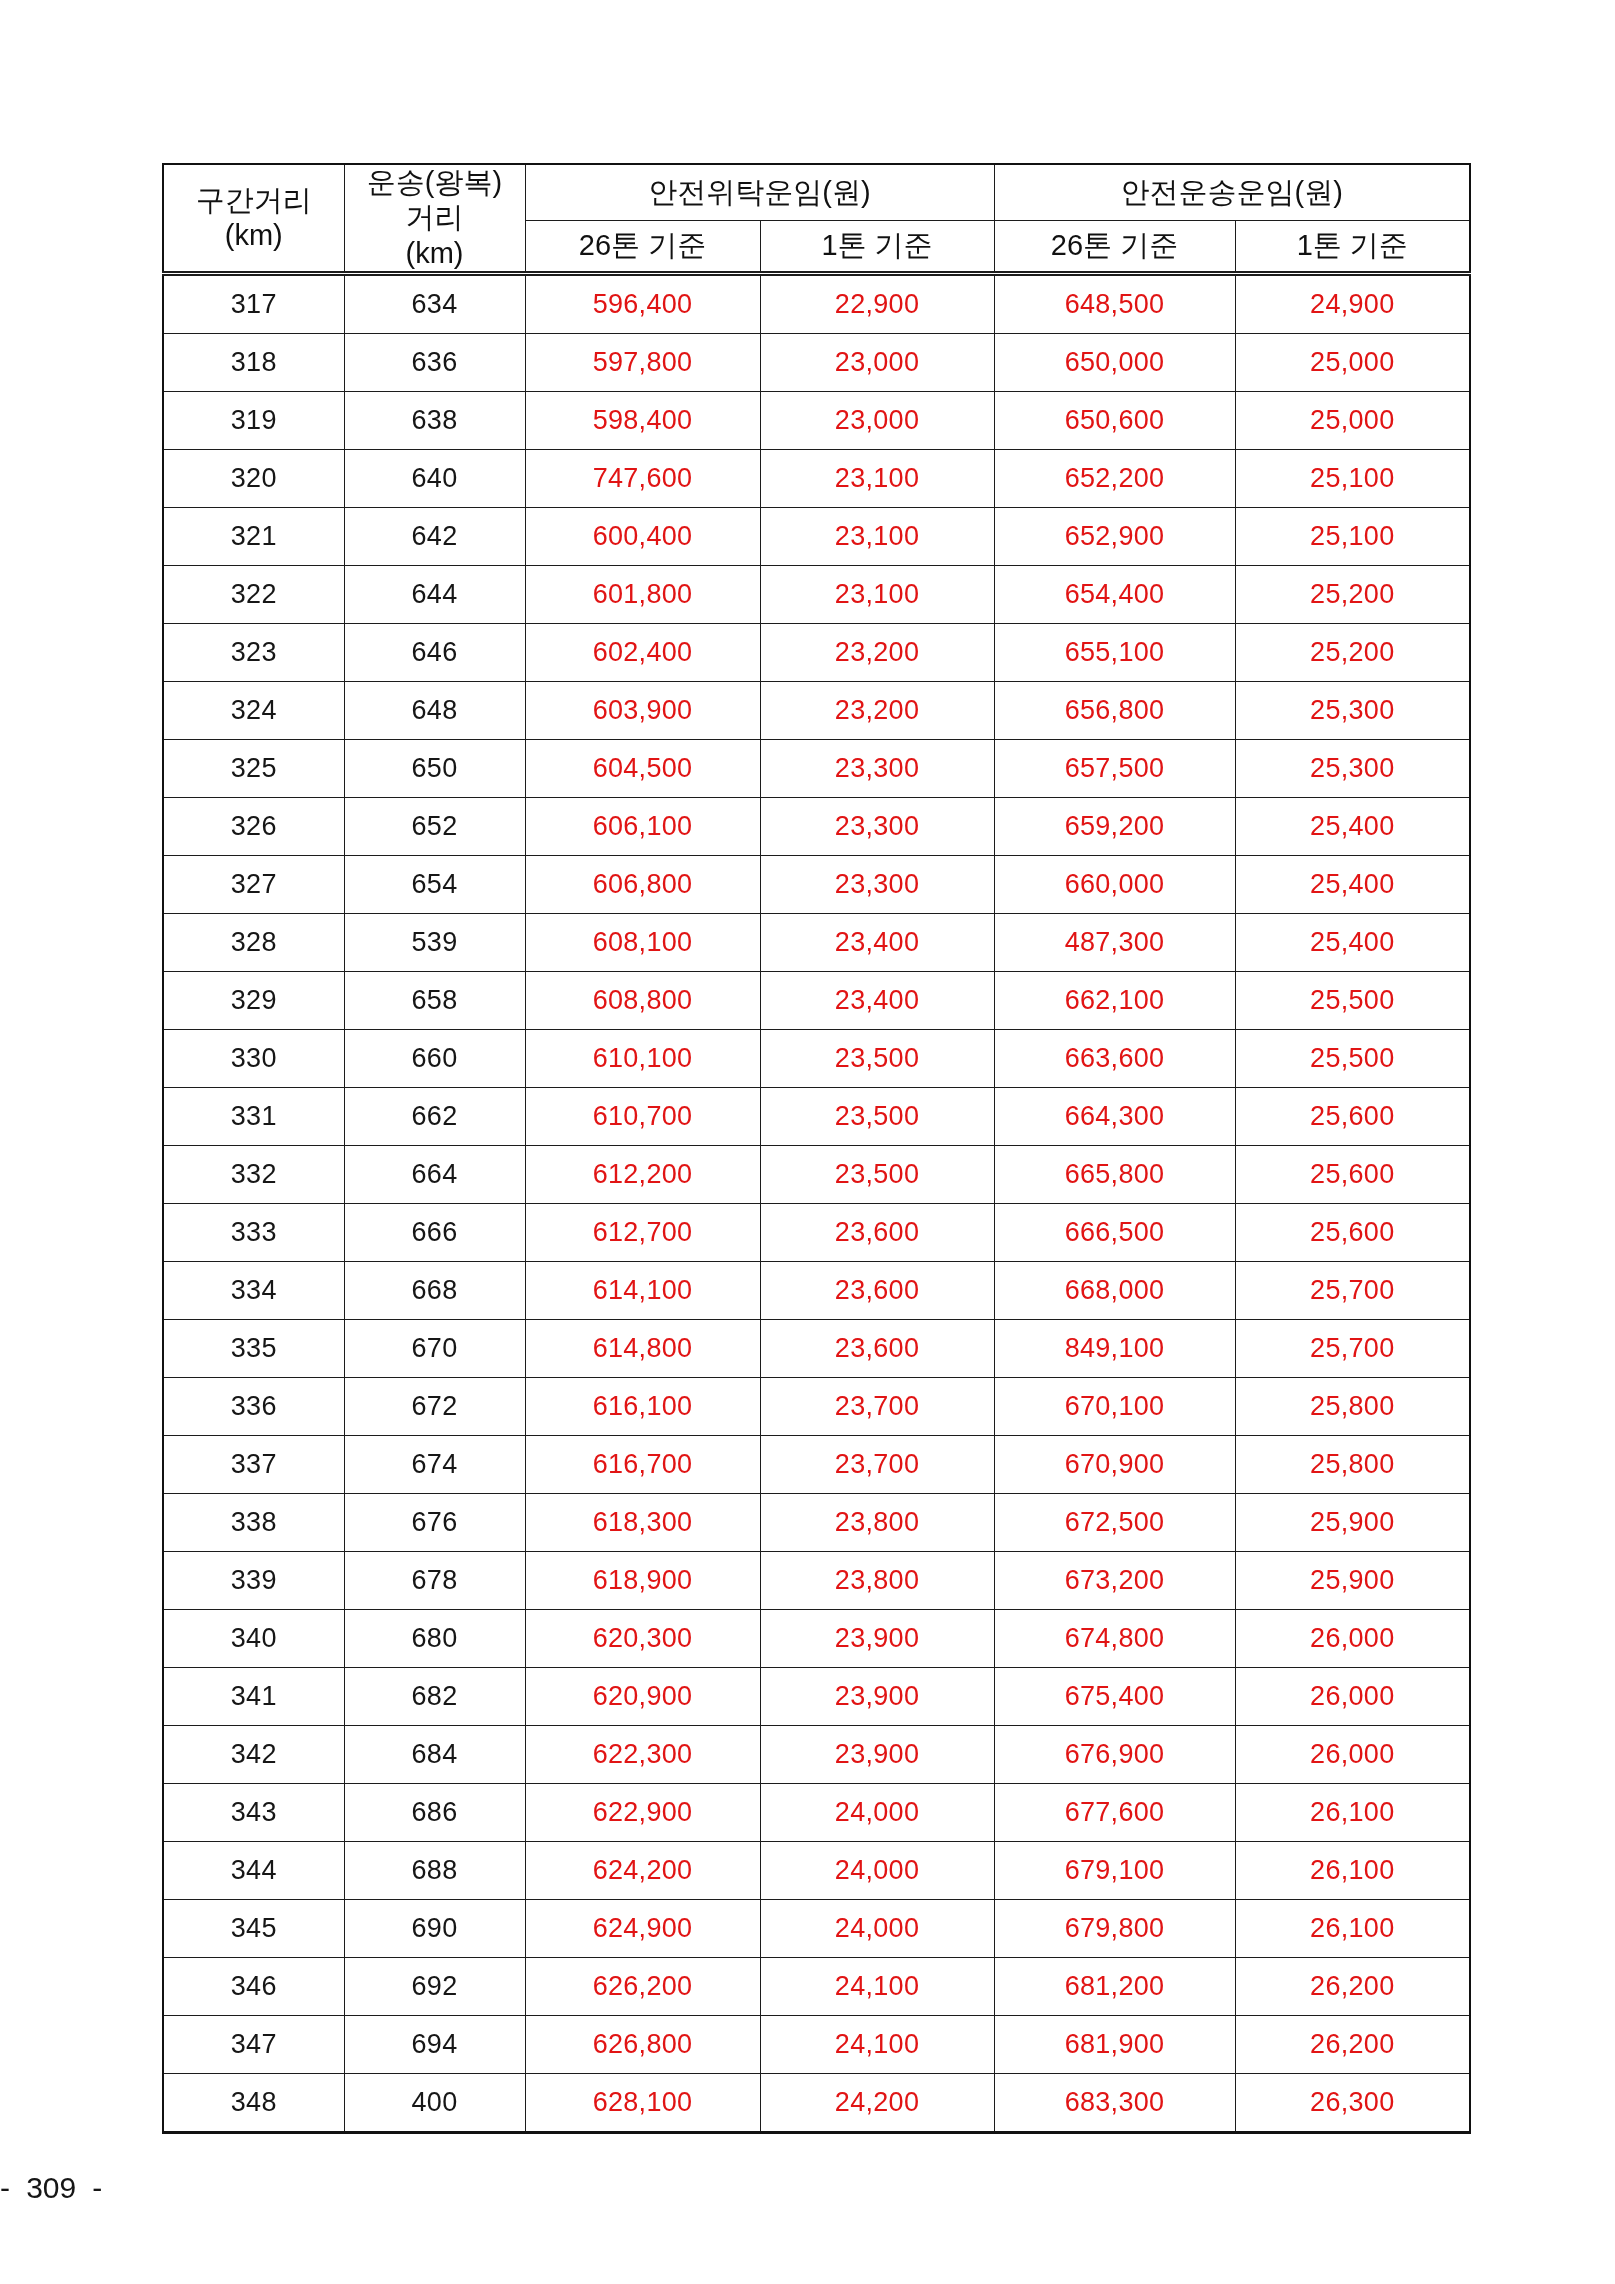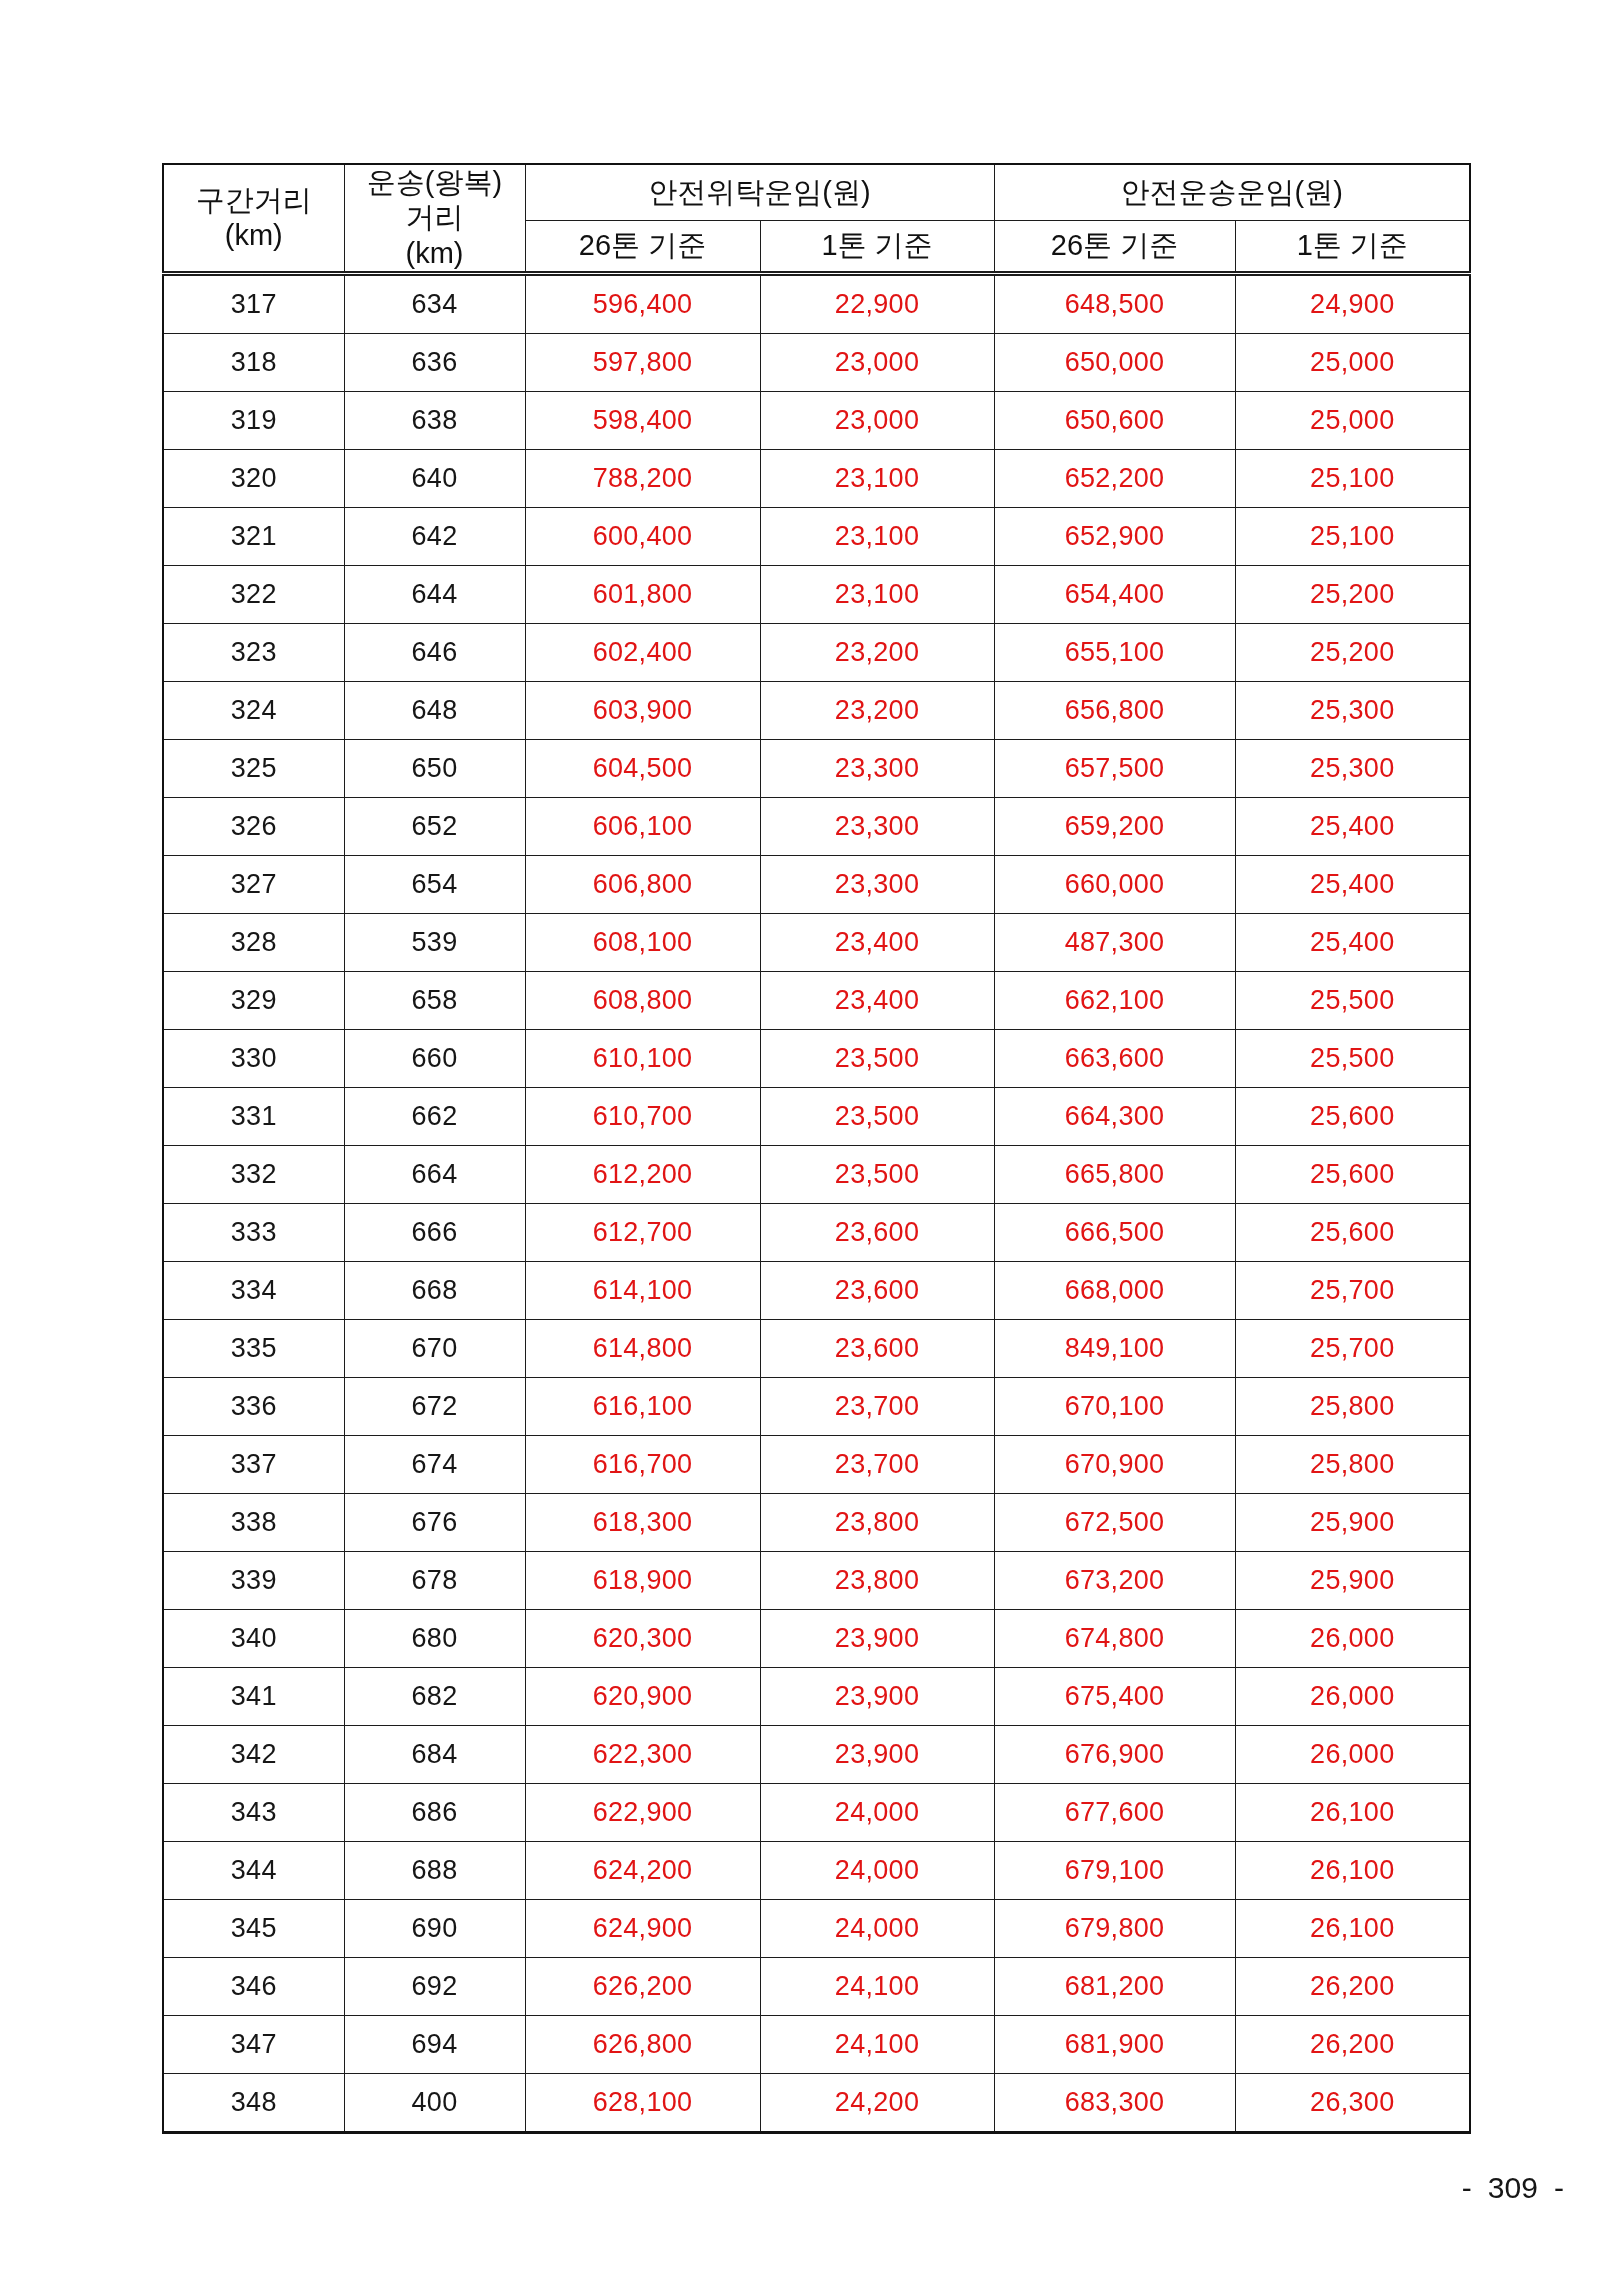--- a/index.html
+++ b/index.html
@@ -55,21 +55,21 @@
     font-size: 27px;
     letter-spacing: 0.3px;
     color: #161616;
   }
   tbody td.fare { color: #e11414; }
   .page-footer {
     position: absolute;
     left: 0;
     top: 2171px;
     width: 1564px;
-    text-align: right;
+    text-align: left;
     font-size: 30px;
     color: #161616;
     word-spacing: 7.8px;
   }
 </style>
 </head>
 <body>
 
 <div class="page">
 
@@ -124,21 +124,21 @@
           <td>319</td>
           <td>638</td>
           <td class="fare">598,400</td>
           <td class="fare">23,000</td>
           <td class="fare">650,600</td>
           <td class="fare">25,000</td>
         </tr>
         <tr>
           <td>320</td>
           <td>640</td>
-          <td class="fare">788,200</td>
+          <td class="fare">747,600</td>
           <td class="fare">23,100</td>
           <td class="fare">652,200</td>
           <td class="fare">25,100</td>
         </tr>
         <tr>
           <td>321</td>
           <td>642</td>
           <td class="fare">600,400</td>
           <td class="fare">23,100</td>
           <td class="fare">652,900</td>

